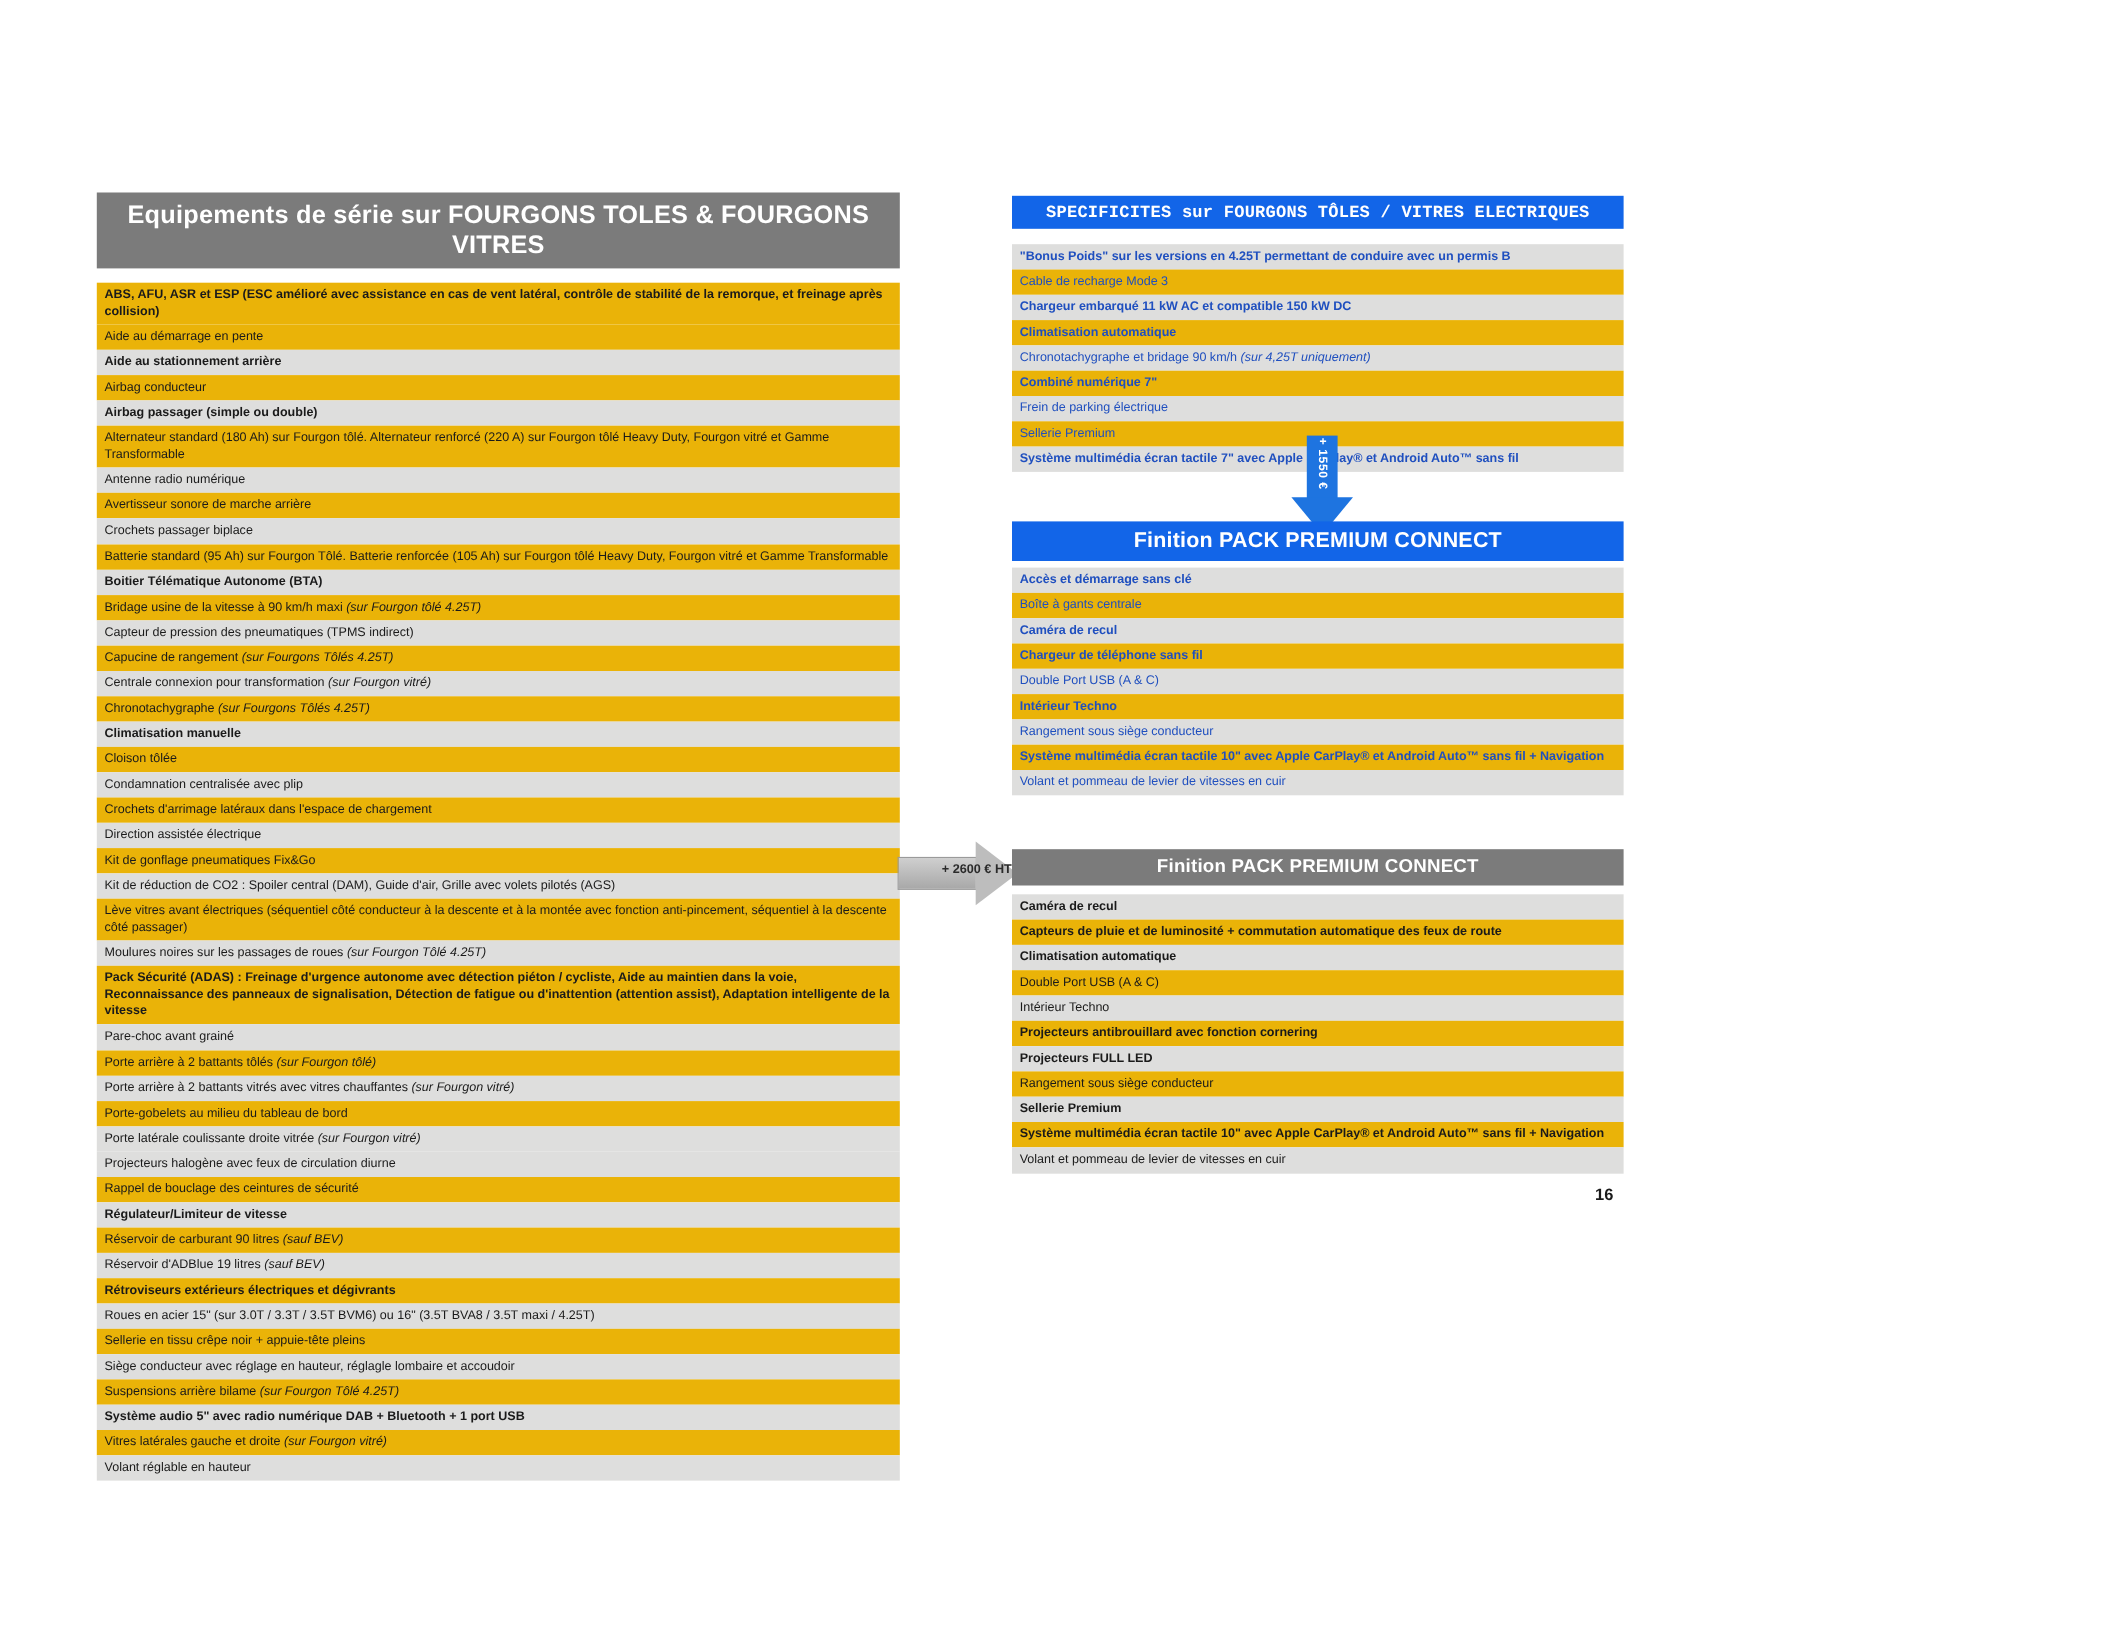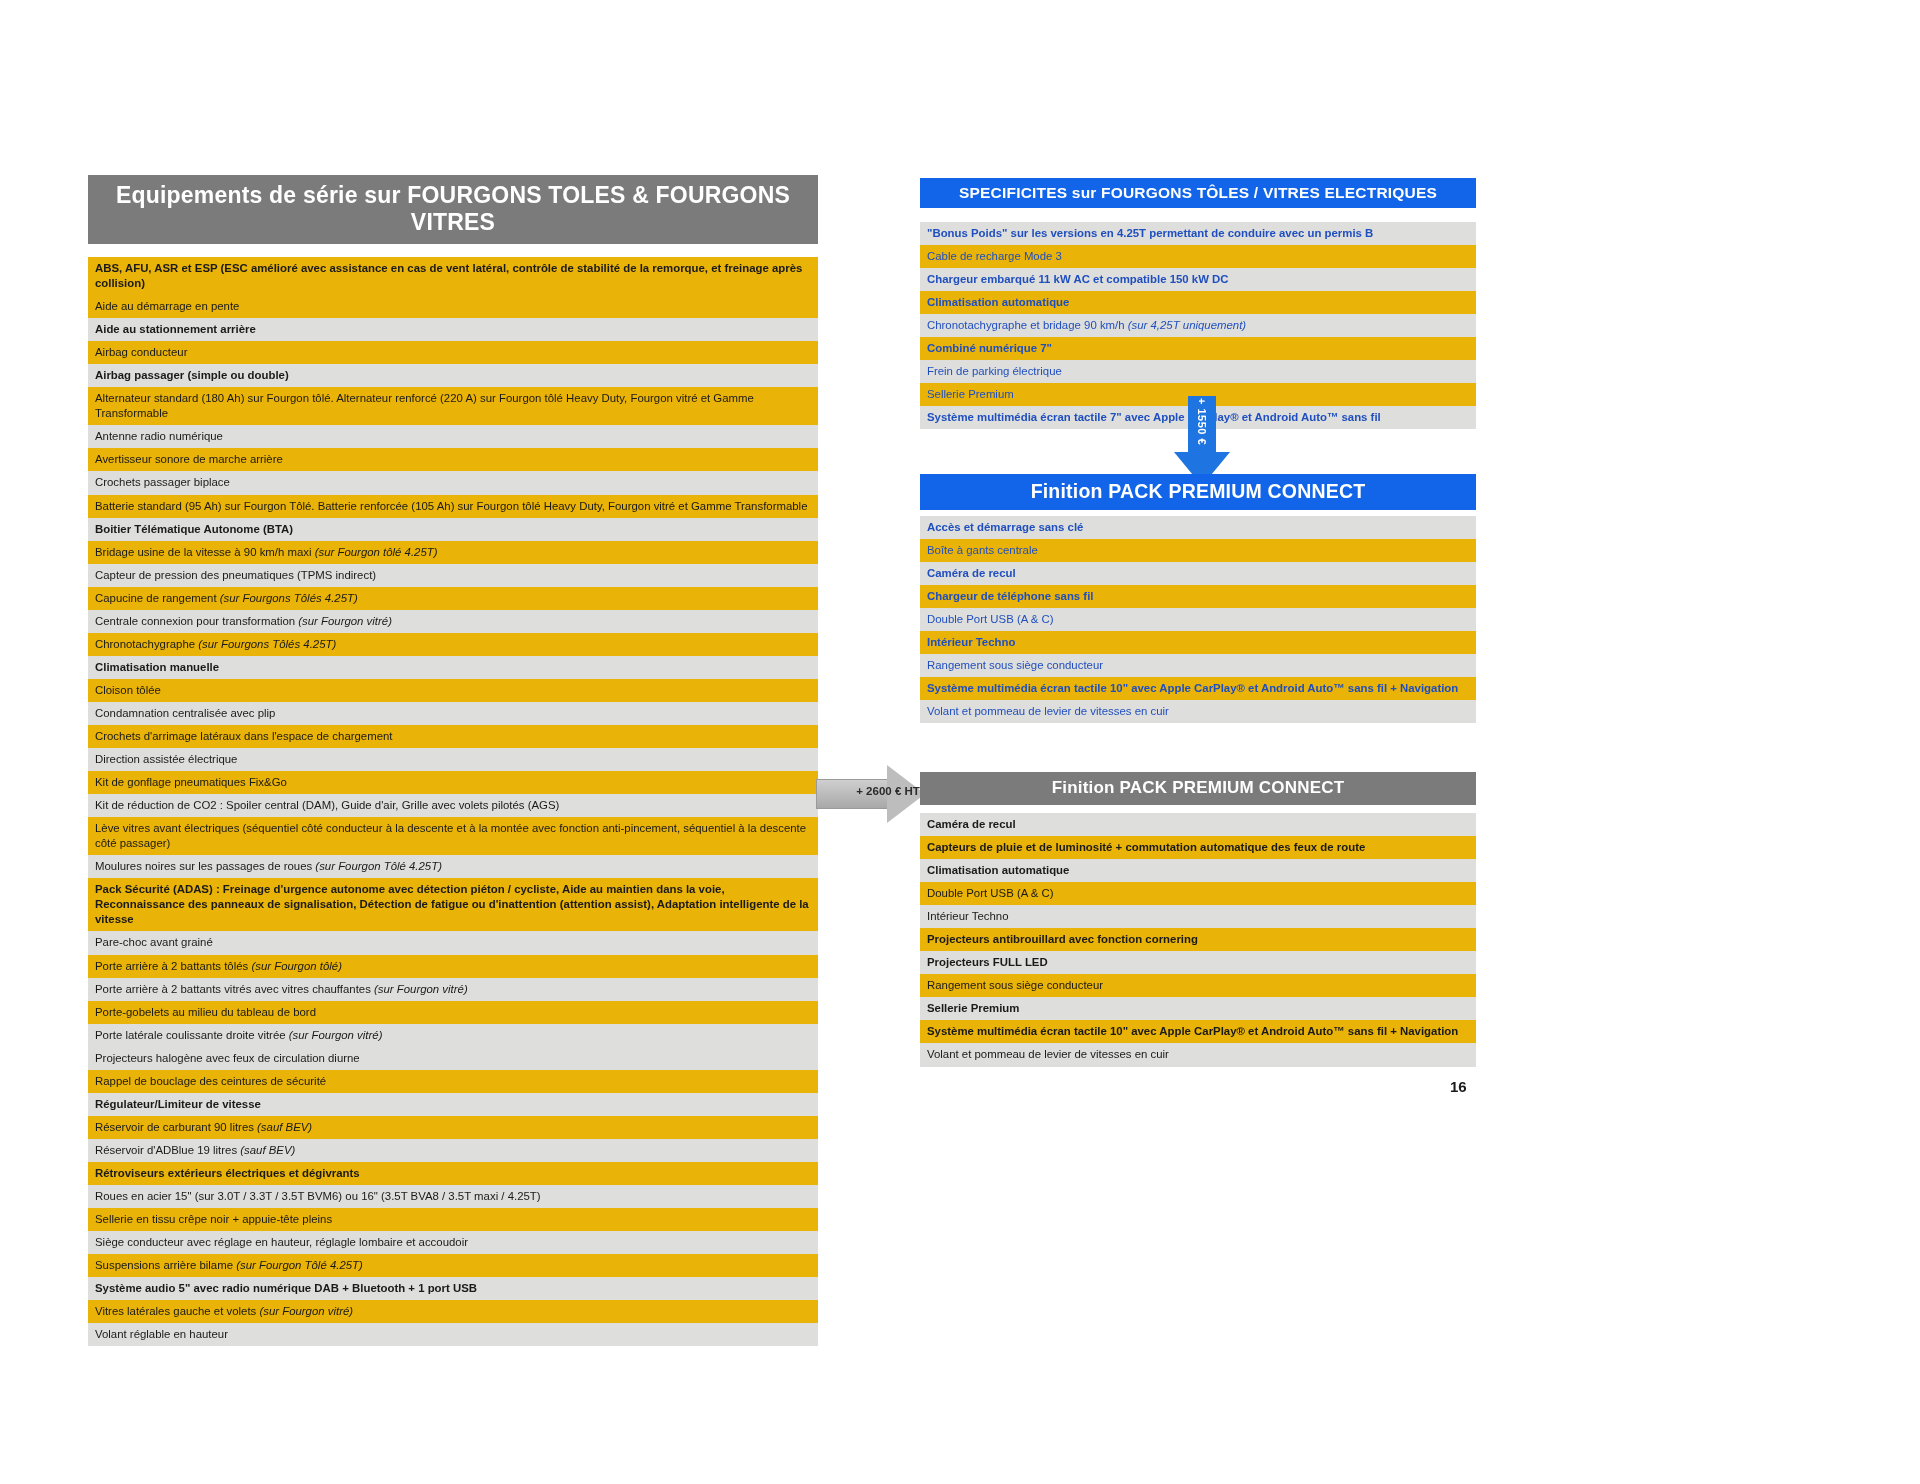--- a/index.html
+++ b/index.html
@@ -44,20 +44,21 @@
   }
   .band-grey-sm {
     background: #7b7b7b;
     font-size: 17px;
     padding: 6px 0 7px 0;
   }
   .band-blue {
     background: #1265e8;
     font-size: 15.5px;
     padding: 6px 0 6px 0;
+    font-family: Liberation Mono, monospace;
   }
   .band-blue-lg {
     background: #1265e8;
     font-size: 19.5px;
     padding: 6px 0 7px 0;
   }
 
   
   #left-col {
     position: absolute;
@@ -224,21 +225,21 @@
         <div class="spec-row plain">Rappel de bouclage des ceintures de sécurité</div>
         <div class="spec-row shaded b">Régulateur/Limiteur de vitesse</div>
         <div class="spec-row plain"><span>Réservoir de carburant 90 litres </span><span class="it">(sauf BEV)</span></div>
         <div class="spec-row shaded"><span>Réservoir d'ADBlue 19 litres </span><span class="it">(sauf BEV)</span></div>
         <div class="spec-row plain b">Rétroviseurs extérieurs électriques et dégivrants</div>
         <div class="spec-row shaded">Roues en acier 15" (sur 3.0T / 3.3T / 3.5T BVM6) ou 16" (3.5T BVA8 / 3.5T maxi / 4.25T)</div>
         <div class="spec-row plain">Sellerie en tissu crêpe noir + appuie-tête pleins</div>
         <div class="spec-row shaded">Siège conducteur avec réglage en hauteur, réglagle lombaire et accoudoir</div>
         <div class="spec-row plain"><span>Suspensions arrière bilame </span><span class="it">(sur Fourgon Tôlé 4.25T)</span></div>
         <div class="spec-row shaded b">Système audio 5" avec radio numérique DAB + Bluetooth + 1 port USB</div>
-        <div class="spec-row plain"><span>Vitres latérales gauche et volets </span><span class="it">(sur Fourgon vitré)</span></div>
+        <div class="spec-row plain"><span>Vitres latérales gauche et droite </span><span class="it">(sur Fourgon vitré)</span></div>
         <div class="spec-row shaded">Volant réglable en hauteur</div>
       </div>
   </div>
 
   <div id="right-col">
     <div id="spec-block" class="blue-text">
       <div class="band band-blue">SPECIFICITES sur FOURGONS TÔLES / VITRES ELECTRIQUES</div>
       <div id="spec-rows">
           <div class="spec-row shaded b">"Bonus Poids" sur les versions en 4.25T permettant de conduire avec un permis B</div>
           <div class="spec-row plain">Cable de recharge Mode 3</div>

